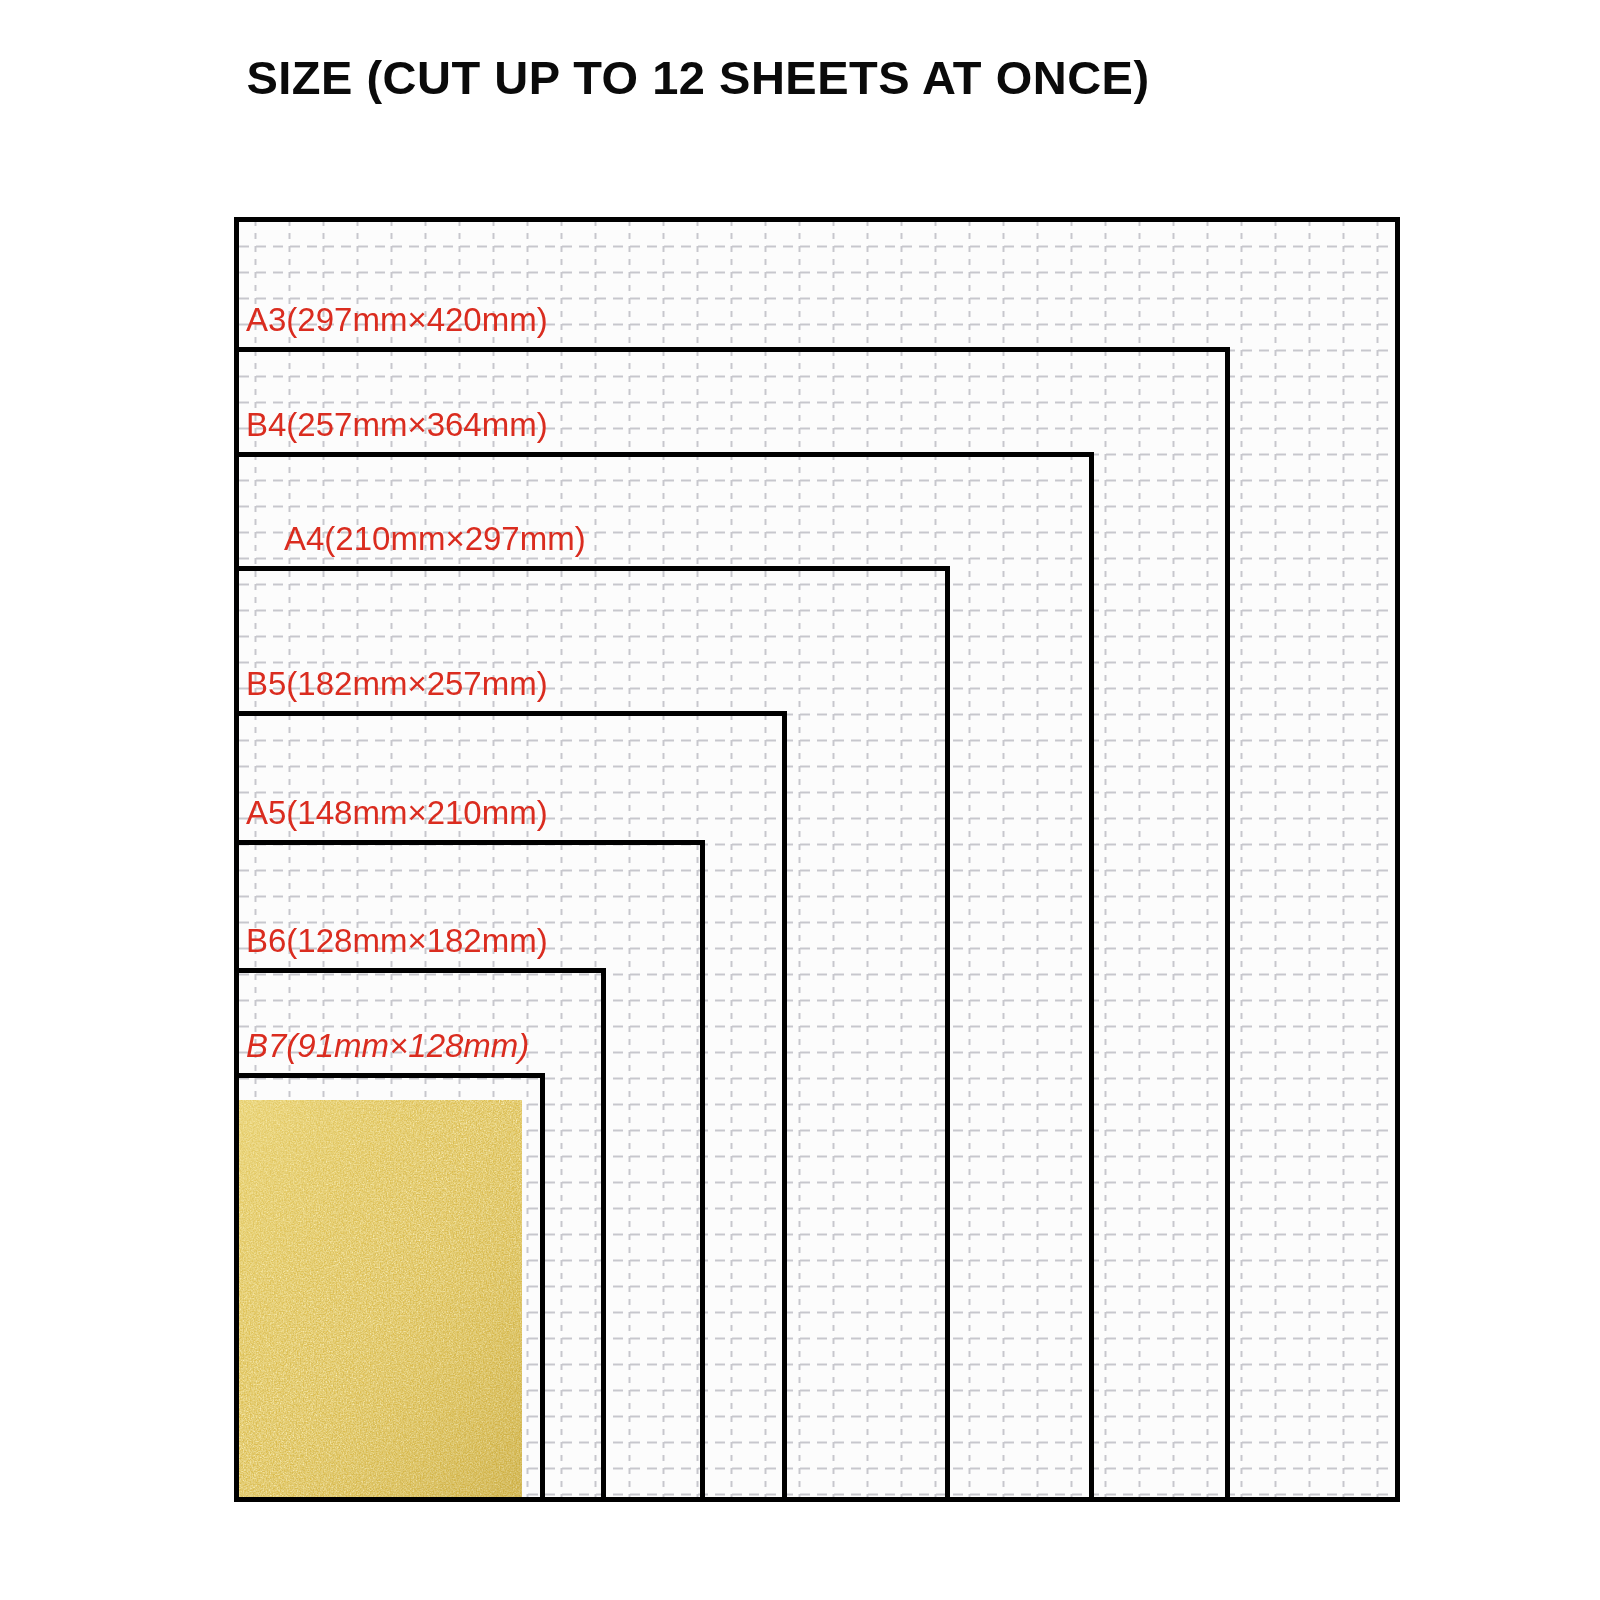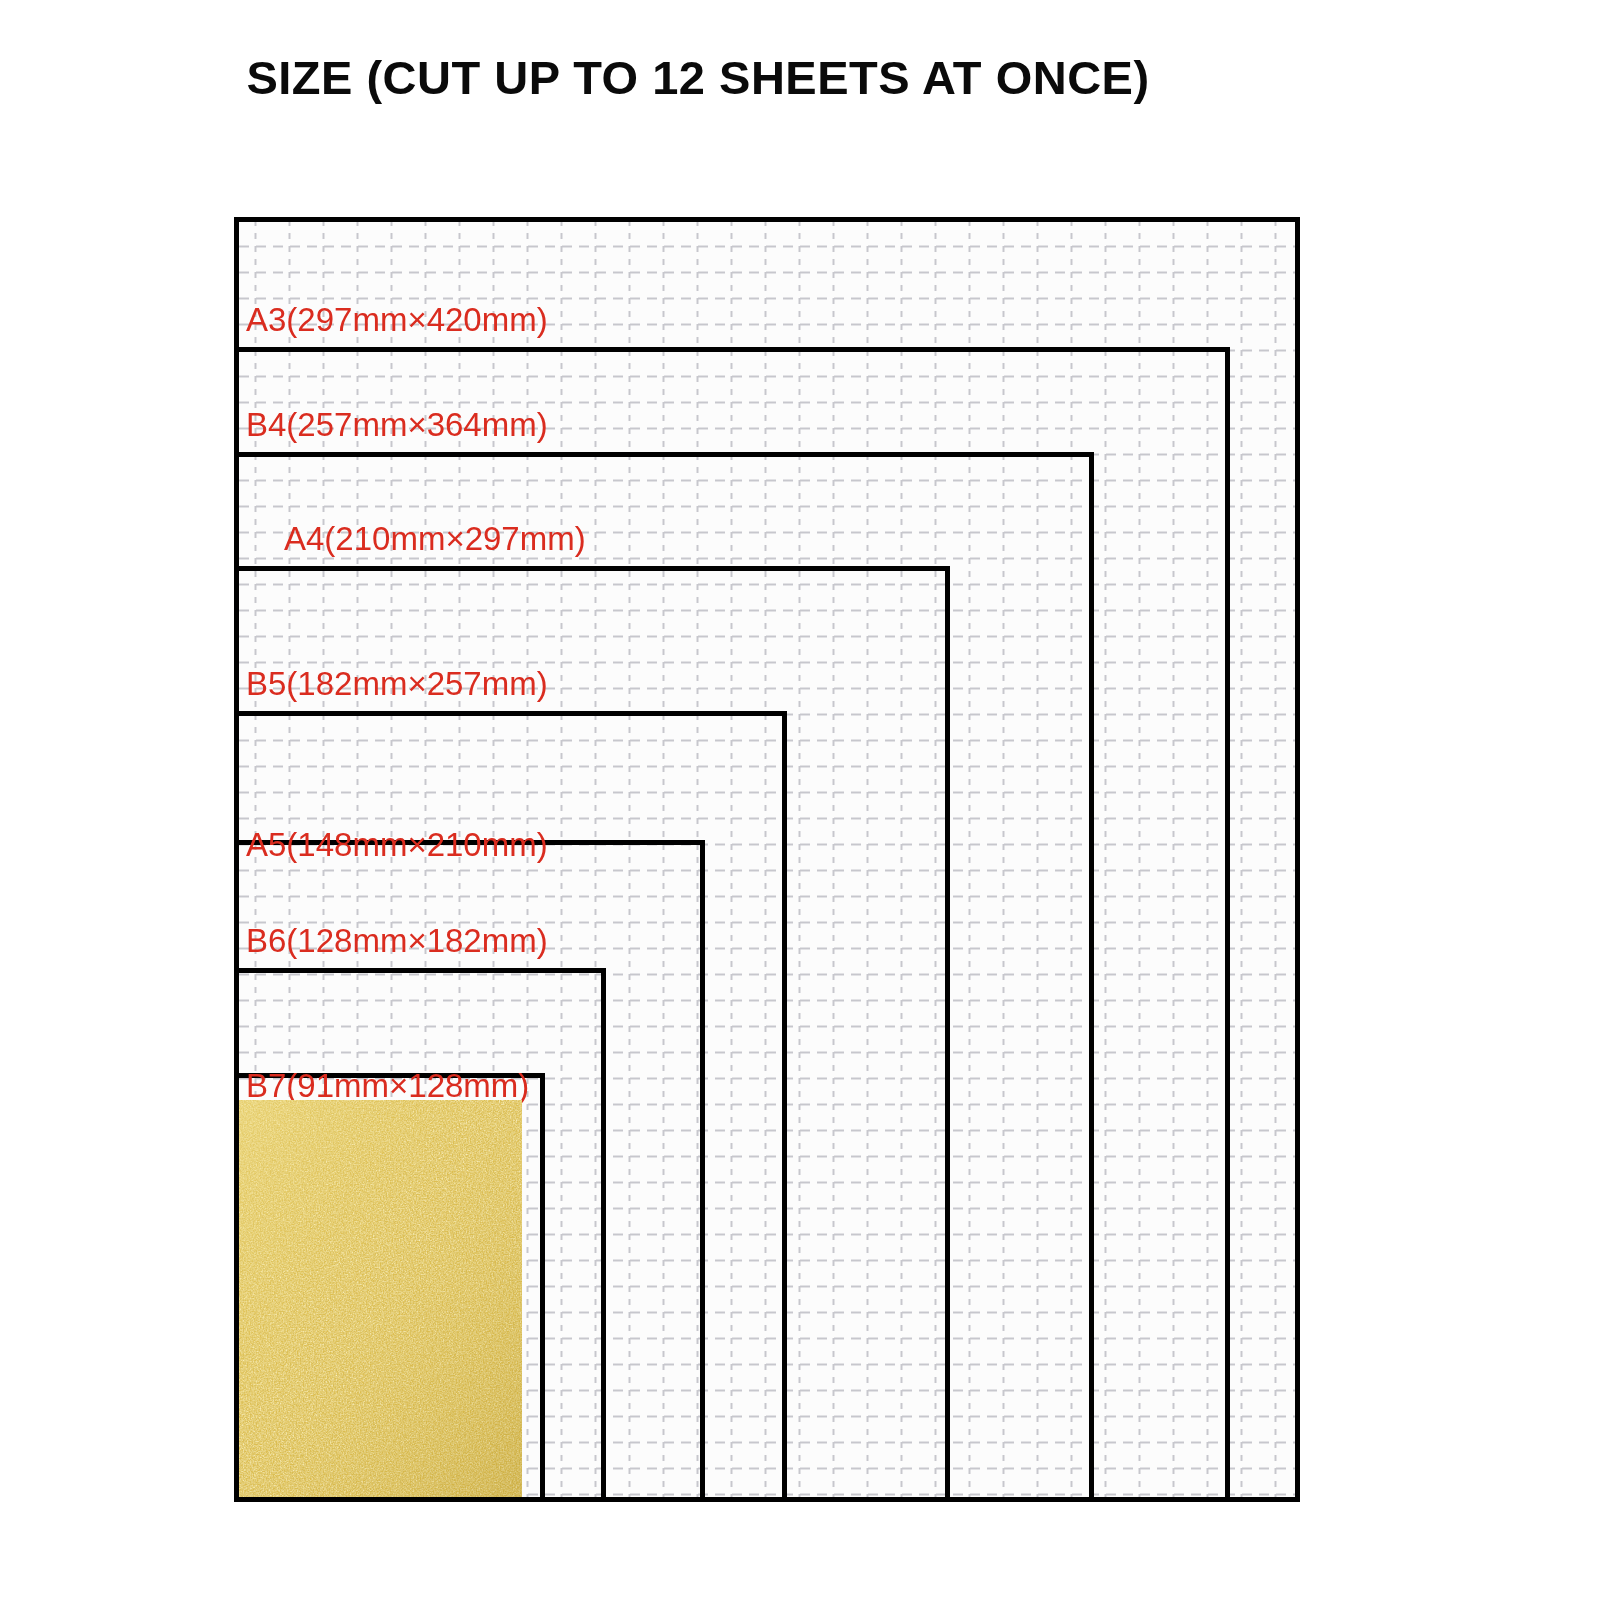--- a/index.html
+++ b/index.html
@@ -4,21 +4,21 @@
 <style>
   html,body{margin:0;padding:0;background:#ffffff;}
   #page{
     position:relative;width:1600px;height:1600px;background:#ffffff;overflow:hidden;
     font-family:"Liberation Sans", sans-serif;
   }
   .hdr{position:absolute;left:0;width:1396px;text-align:center;color:#0a0a0a;}
   #title{top:52px;font-size:47px;font-weight:bold;letter-spacing:0.5px;line-height:1.1;}
   #subtitle{top:112px;font-size:37px;font-weight:400;line-height:1.1;}
   #board{
-    position:absolute;left:234px;top:217px;width:1066px;height:1285px;
+    position:absolute;left:234px;top:217px;width:1166px;height:1285px;
     border:5px solid var(--border-black,#000);box-sizing:border-box;background:#fcfcfc;
   }
   .grid-svg{position:absolute;left:0;top:0;width:100%;height:100%;display:block;}
   .prect{
     position:absolute;left:0;bottom:0;box-sizing:border-box;background:transparent;
     border-top:5px solid var(--border-black,#000);
     border-right:5px solid var(--border-black,#000);
   }
   .r0{top:125px;width:991px;}
   .r1{top:230px;width:855px;}
@@ -28,23 +28,23 @@
   .r5{top:746px;width:367px;}
   .r6{top:851px;width:306px;}
   .plabel{
     position:absolute;left:7px;font-size:33px;line-height:40px;white-space:nowrap;
     color:var(--label-red,#da2c1f);
   }
   .l0{top:78px;}
   .l1{top:183px;}
   .l2{top:297px;margin-left:38px;}
   .l3{top:442px;}
-  .l4{top:571px;margin-top:32px;}
+  .l4{top:571px;}
   .l5{top:699px;}
-  .l6{top:844px;}
+  .l6{top:804px;font-style:italic;}
   #gold{
     position:absolute;left:0;bottom:0;top:878px;width:283px;overflow:hidden;
   }
   #gold svg{position:absolute;left:0;top:0;width:100%;height:100%;display:block;}
 </style>
 </head>
 <body>
 
 <div id="page">
 

